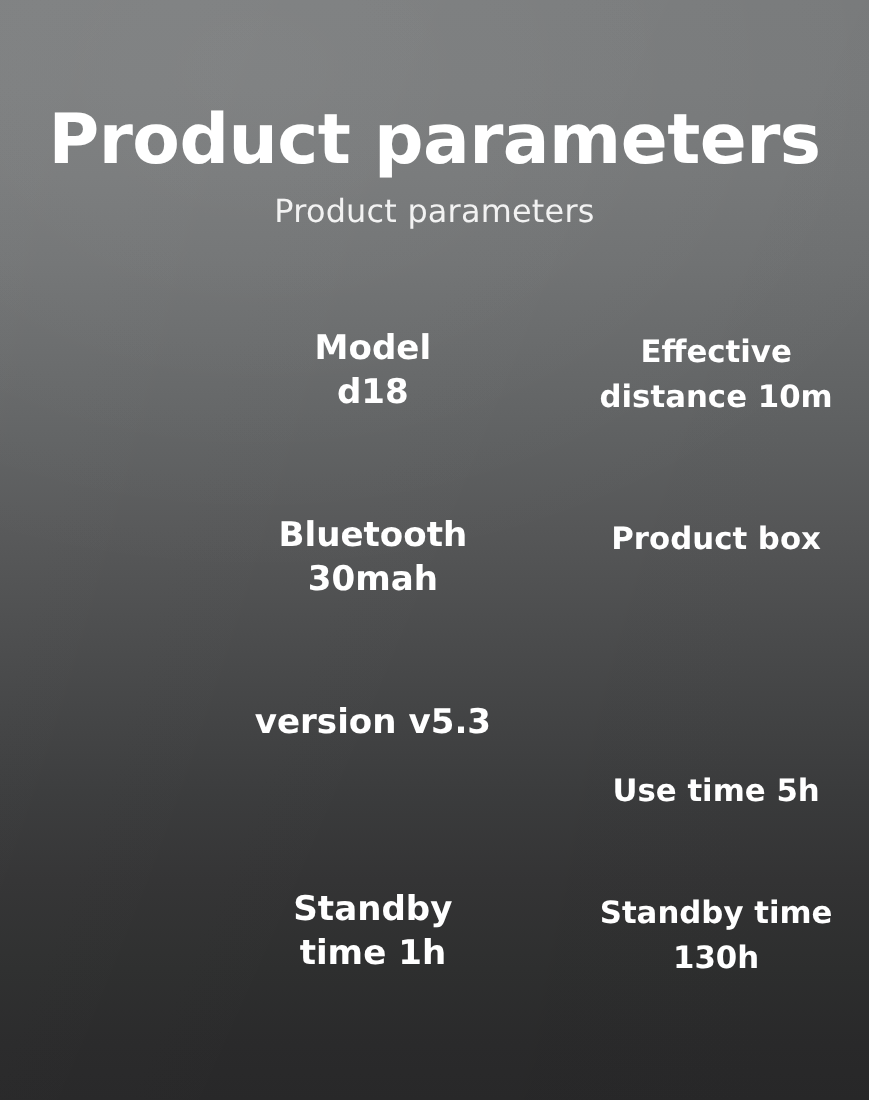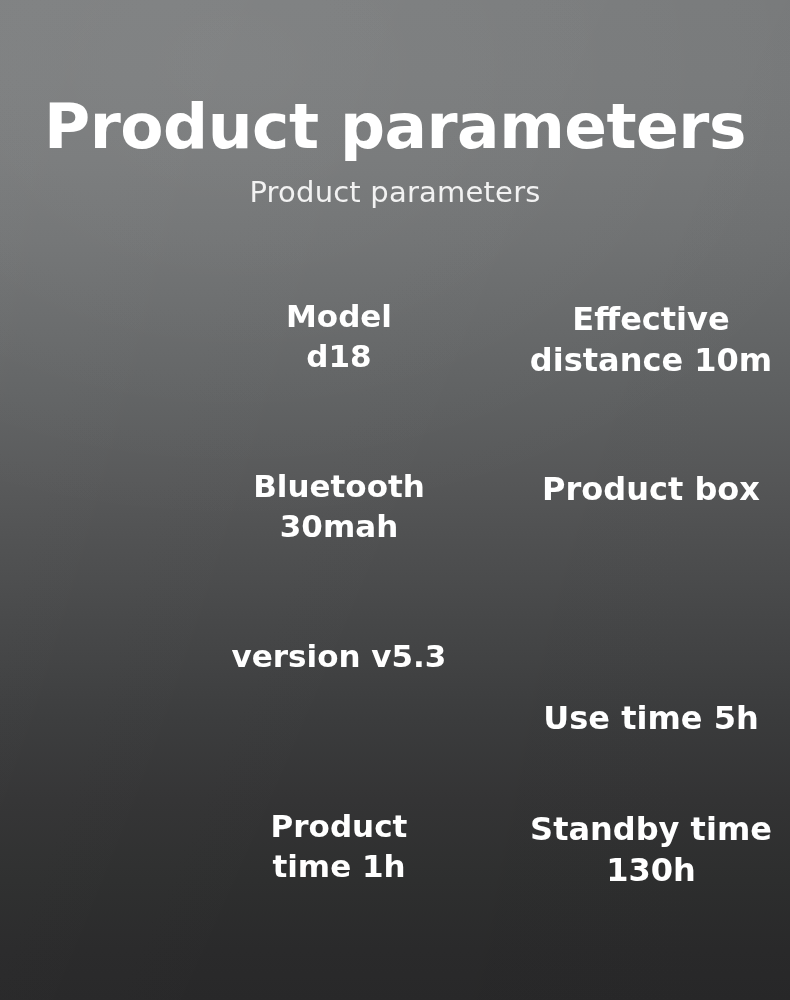--- a/index.html
+++ b/index.html
@@ -121,21 +121,21 @@
   }
   .spec-cell.left-col {
     left: 174px;
     width: 330px;
     font-size: 31px;
     line-height: 40px;
   }
   .spec-cell.right-col {
     left: 512px;
     width: 278px;
-    font-size: 32px;
+    font-size: 28px;
     line-height: 41px;
     padding-top: 3px;
   }
   
   .spec-cell.single-line {
     justify-content: flex-start;
     padding-top: 62px;
   }
   .spec-line {
     white-space: nowrap;
@@ -183,21 +183,21 @@
         <div class="spec-cell left-col">
           <span class="spec-line">version v5.3</span>
         </div>
         <div class="spec-cell right-col single-line">
           <span class="spec-line">Use time 5h</span>
         </div>
       </div>
 
       <div class="spec-row">
         <div class="spec-cell left-col">
-          <span class="spec-line">Product</span>
+          <span class="spec-line">Standby</span>
           <span class="spec-line">time 1h</span>
         </div>
         <div class="spec-cell right-col">
           <span class="spec-line">Standby time</span>
           <span class="spec-line">130h</span>
         </div>
       </div>
 
     </div>
 

